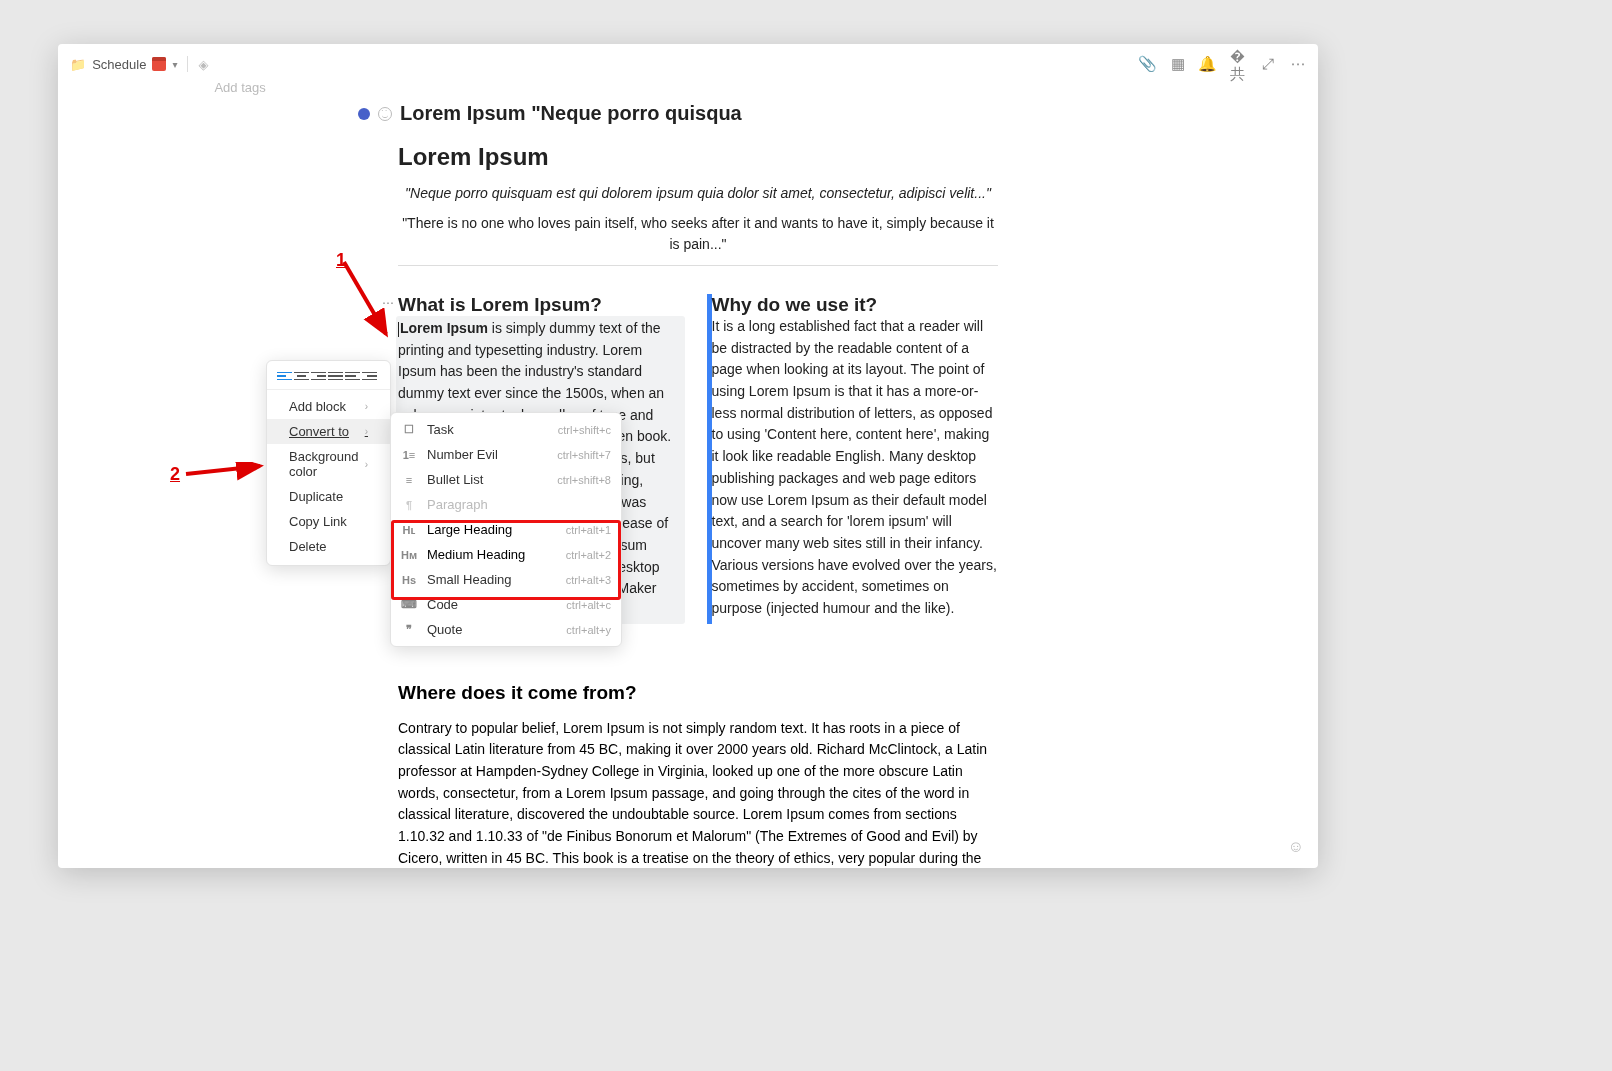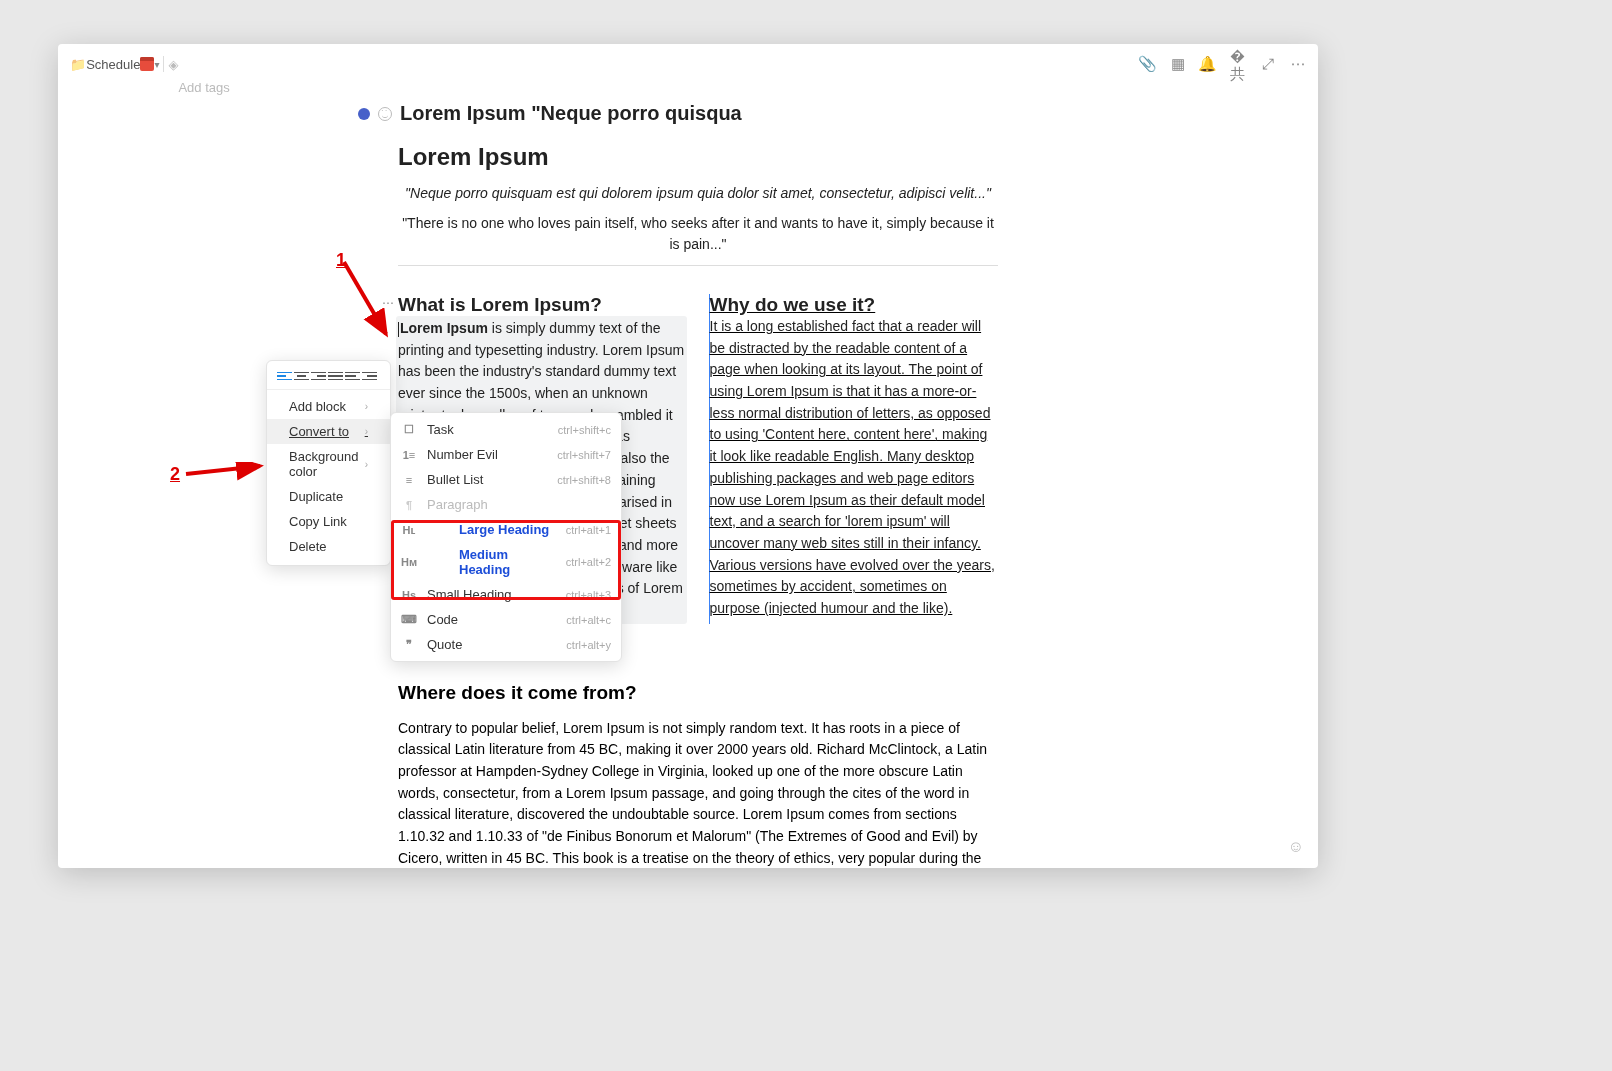--- a/index.html
+++ b/index.html
@@ -24,21 +24,21 @@
   }
   .topbar {
     display: flex;
     align-items: center;
     justify-content: space-between;
     padding: 6px 12px;
     height: 40px;
     font-size: 13px;
     color: #555;
   }
-  .topbar-left { display: flex; align-items: center; }
+  .topbar-left { display: flex; align-items: center; gap: 6px; }
   .folder-icon::before { content: "📁"; font-size: 13px; opacity: .7; }
   .cal-icon { width:14px; height:14px; background:#e74c3c; border-radius:2px; display:inline-block; position:relative; }
   .cal-icon::before { content:""; position:absolute; top:0; left:0; right:0; height:4px; background:#c0392b; border-radius:2px 2px 0 0;}
   .chev-down { font-size:10px; color:#888; }
   .sep { width:1px; height:16px; background:#ddd; margin:0 4px;}
   .tag-icon { color:#bbb; font-size:13px; }
   .addtags { color:#bbb;margin-top:46px; }
   .topbar-right { display:flex; gap:14px; align-items:center; }
   .ti { width:16px; height:16px; color:#888; display:flex; align-items:center; justify-content:center; font-size:15px; cursor:pointer;}
   .content-scroll { position:absolute; top:40px; left:0; right:0; bottom:0; overflow:hidden; }
@@ -49,21 +49,21 @@
   .emoji-ph::before { content:"··"; position:absolute; top:-2px; left:2px; font-size:8px; color:#bbb; letter-spacing:1px;}
   .emoji-ph::after { content:""; position:absolute; bottom:2px; left:3px; width:6px; height:3px; border-bottom:1.2px solid #bbb; border-radius:0 0 6px 6px;}
   .title { font-size:20px; font-weight:700; color:#222; }
   .doc-body { margin-left:340px; margin-top:18px; width:600px; }
   .h1 { font-size:24px; font-weight:700; color:#222; margin-bottom:14px;}
   .quote1 { font-style:italic; text-align:center; font-size:14px; color:#222; margin-bottom:12px;}
   .quote2 { text-align:center; font-size:14px; color:#222; line-height:1.5; margin-bottom:10px;}
   hr.div { border:none; border-top:1px solid #ddd; margin-top:6px; margin-bottom:28px;}
   .cols { display:flex; gap:28px; }
   .col { flex:1; }
-  .col-right { border-left:1px solid #3b82f6; margin-left:-6px;text-decoration:underline;}
+  .col-right { border-left:5px solid #3b82f6; margin-left:-6px;}
   .h2 { font-size:19px; font-weight:700; color:#222; }
   .para { font-size:14px; color:#222; line-height:1.55; }
   .col-left-wrap { position:relative; }
   .sel-block { background:#f1f2f3; border-radius:3px; padding:2px 2px; margin-left:-2px;}
   .block-dots { position:absolute; left:-16px; top:2px; color:#888; font-size:12px; cursor:pointer;}
   .cursor-line { display:inline-block; width:1px; height:15px; background:#222; vertical-align:middle; margin-right:1px;}
   .where-sec { margin-top:58px; }
   .where-h { font-size:19px; font-weight:700; margin-bottom:14px;}
   .where-p { font-size:14px; line-height:1.55; }
 
@@ -97,21 +97,21 @@
     border:1px solid #e3e3e3;
     border-radius:6px;
     box-shadow:0 4px 18px rgba(0,0,0,.14);
     padding:4px 0;
     font-size:13px;
     z-index:11;
   }
   .sub-item { display:flex; align-items:center; padding:5px 10px; gap:10px; cursor:pointer; color:#333;}
   .sub-ic { width:16px; display:flex; align-items:center; justify-content:center; color:#888; font-size:11px; font-weight:600;}
   .sub-label { flex:1; }
-  .sub-label.bold { font-weight:700; color:#1d4ed8;margin-left:32px;}
+  .sub-label.bold { font-weight:400; color:#000000;}
   .sub-sc { font-size:11px; color:#aaa; }
   .sub-item.disabled { color:#bbb; cursor:default; }
   .sub-item.disabled .sub-ic { color:#ccc; }
   .redbox {
     position:absolute;
     left:333px; top:476px;
     width:230px; height:80px;
     border:3px solid #e11;
     border-radius:3px;
     z-index:12;

